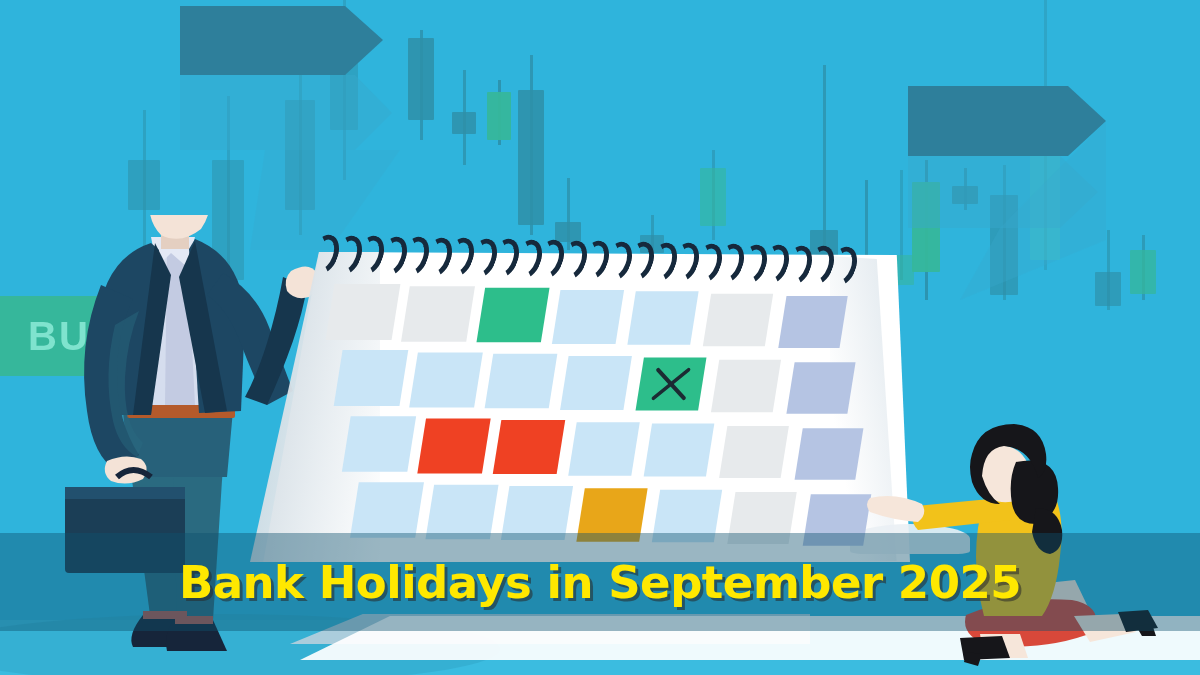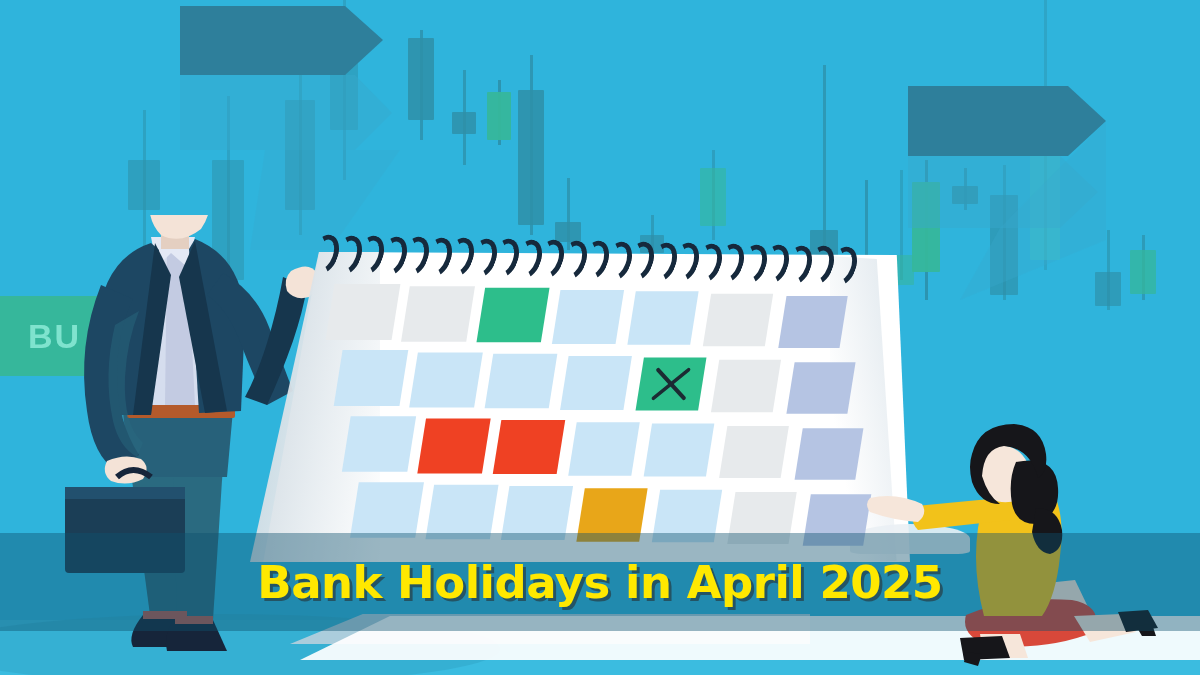--- a/index.html
+++ b/index.html
@@ -28,21 +28,21 @@
   #bu-sign {
     position: absolute;
     background: #36B79B;
     display: flex;
     align-items: center;
     padding-left: 38px;
     box-sizing: border-box;
   }
   #bu-sign .bu-text {
     color: #7FE3CE;
-    font-size: 34px;
+    font-size: 40px;
     font-weight: bold;
     letter-spacing: 2px;
     font-family: "Liberation Sans", sans-serif;
   }
 
   
   #floor-shadow {
     position: absolute;
     left: 0; top: 620px; width: 1200px; height: 55px;
     background: #3BBCE0;
@@ -338,15 +338,15 @@
 
     <path d="M122,28 Q156,18 168,44 Q174,66 158,80 Q134,88 122,68 Q114,46 122,28 Z" fill="#F6E6DA"></path>
 
     <path d="M156,42 Q196,34 198,68 Q200,96 176,104 Q156,104 152,84 Q148,60 156,42 Z" fill="#16161A"></path>
     <path d="M176,88 Q198,88 202,110 Q204,130 190,134 Q176,132 172,112 Z" fill="#16161A"></path>
 
     <path d="M112,34 Q120,4 154,4 Q182,6 186,34 Q188,52 178,58 Q170,28 144,26 Q124,28 122,56 Q128,76 140,84 Q120,84 112,62 Q108,46 112,34 Z" fill="#16161A"></path>
   </svg>
 
   <div id="banner"></div>
-  <div id="banner-title">Bank Holidays in April 2025</div>
+  <div id="banner-title">Bank Holidays in September 2025</div>
 
 </div>
 
 </body></html>

